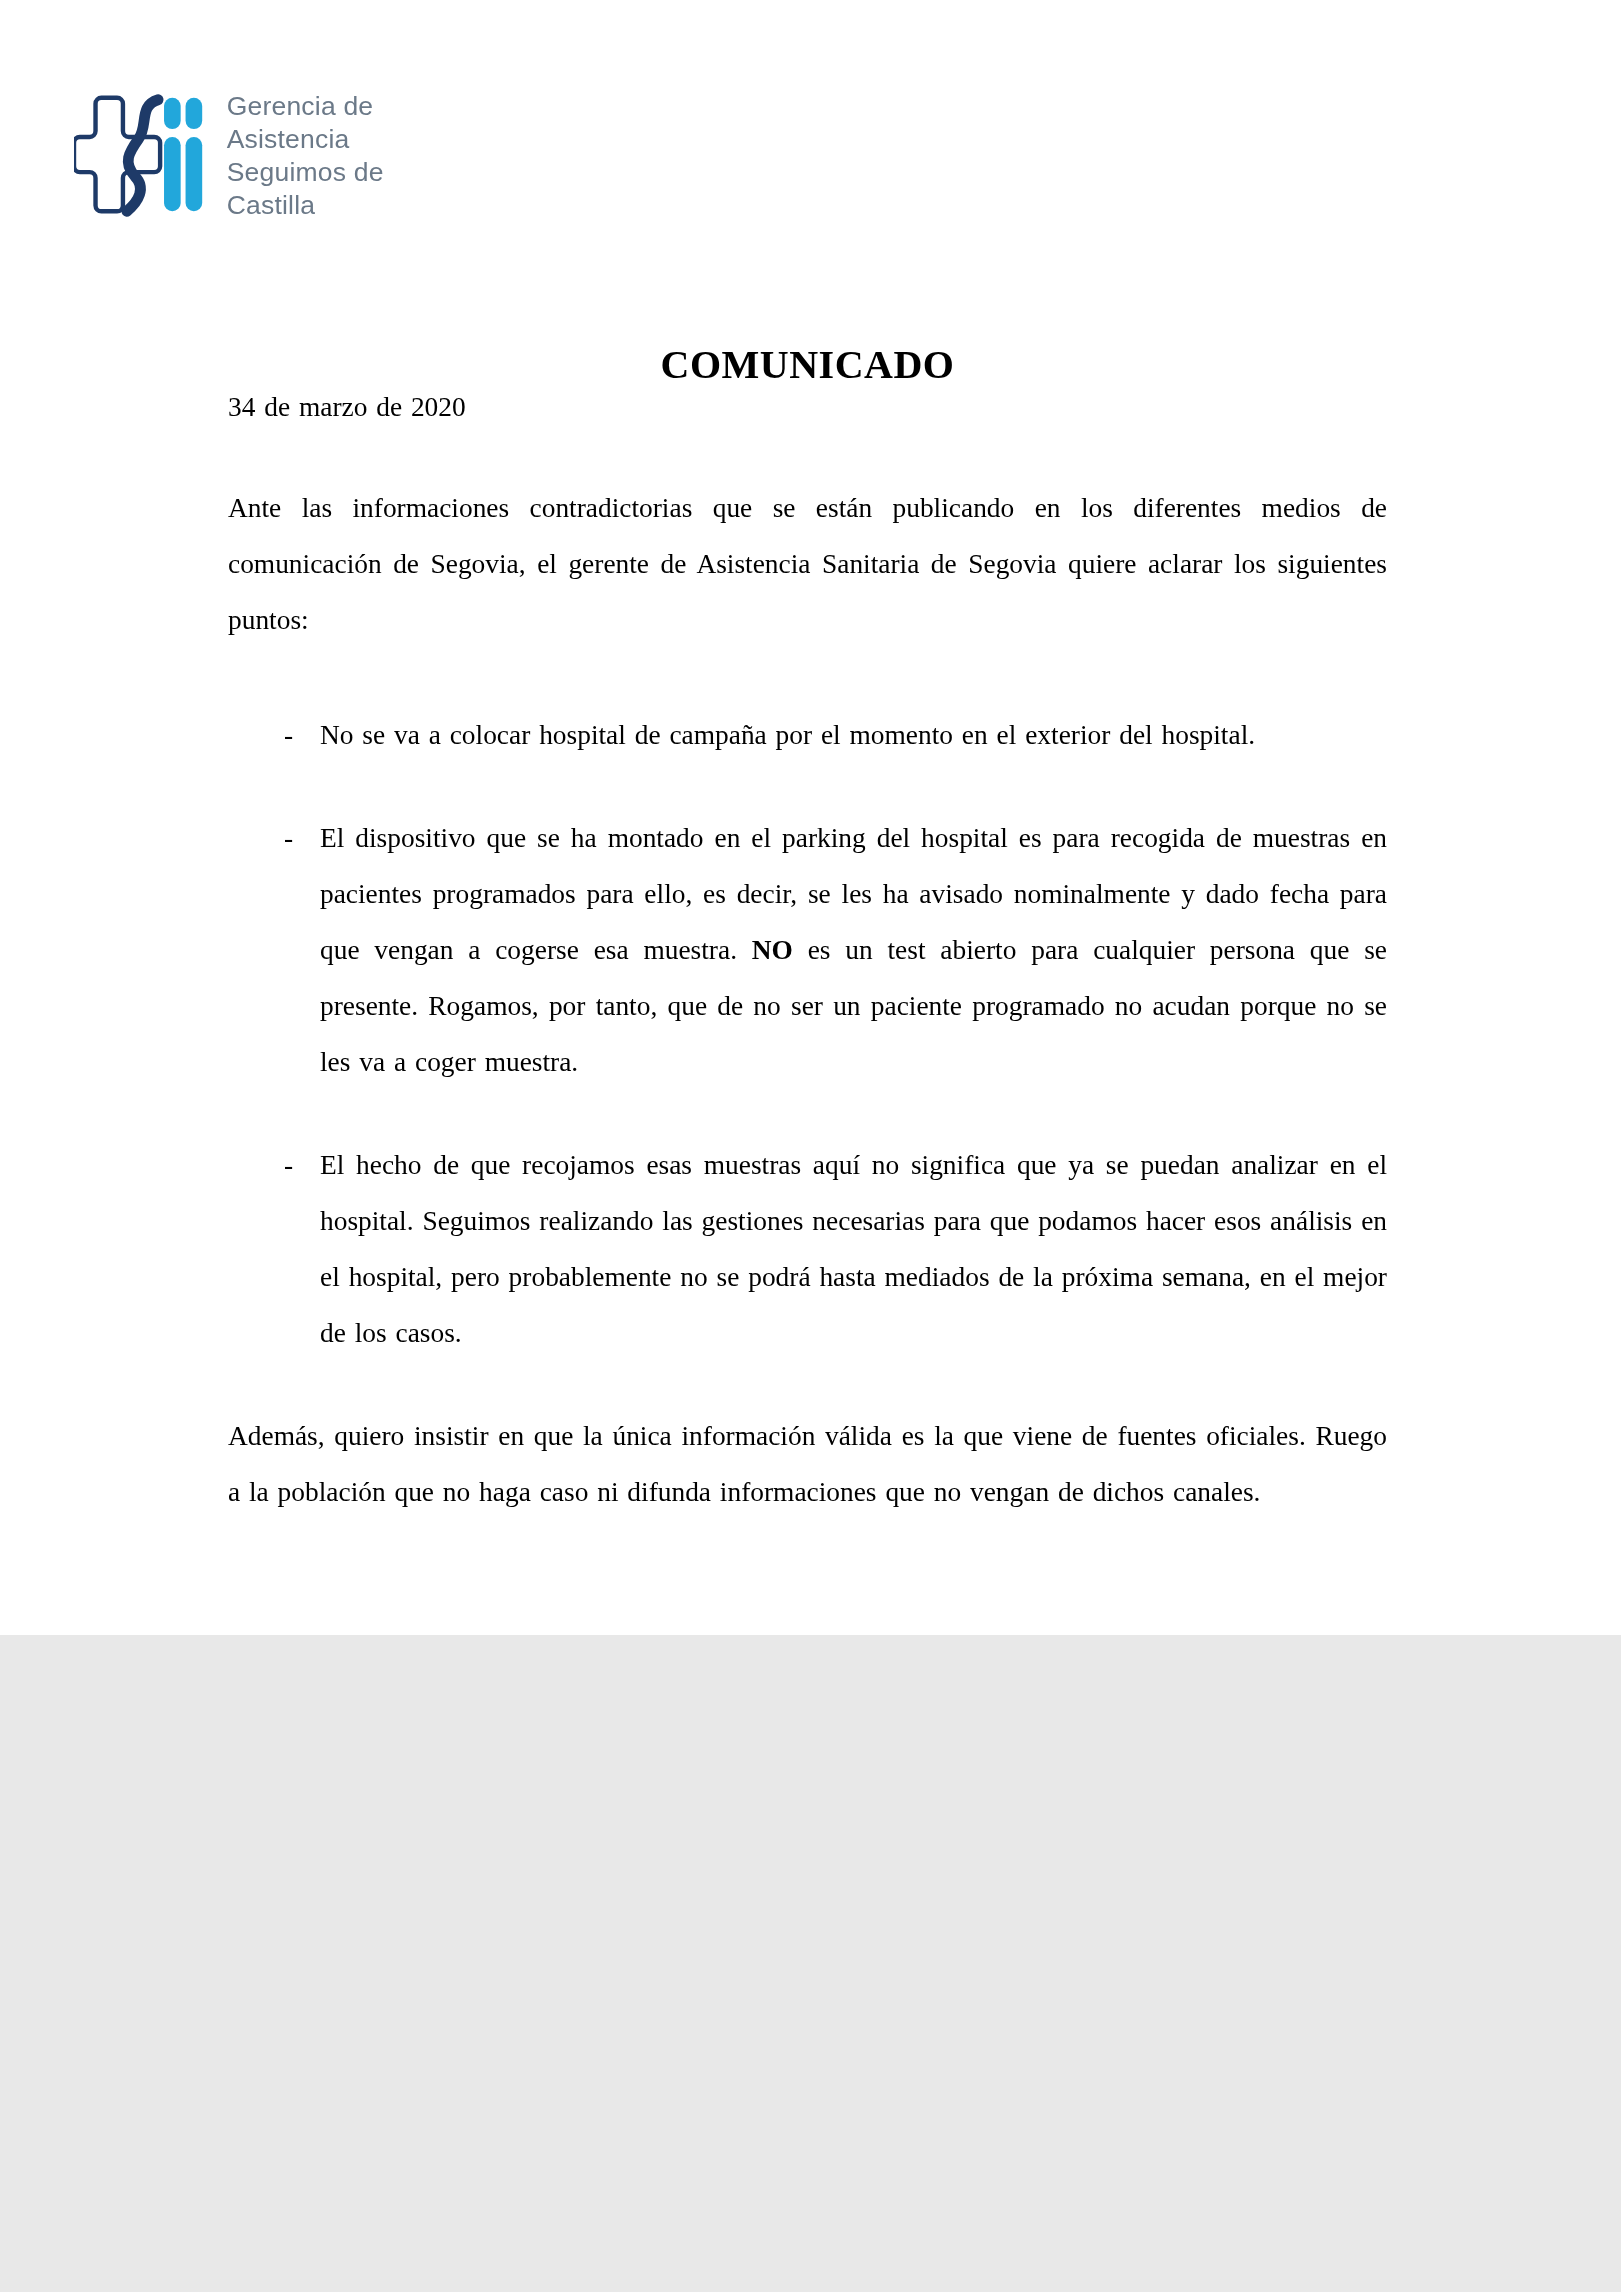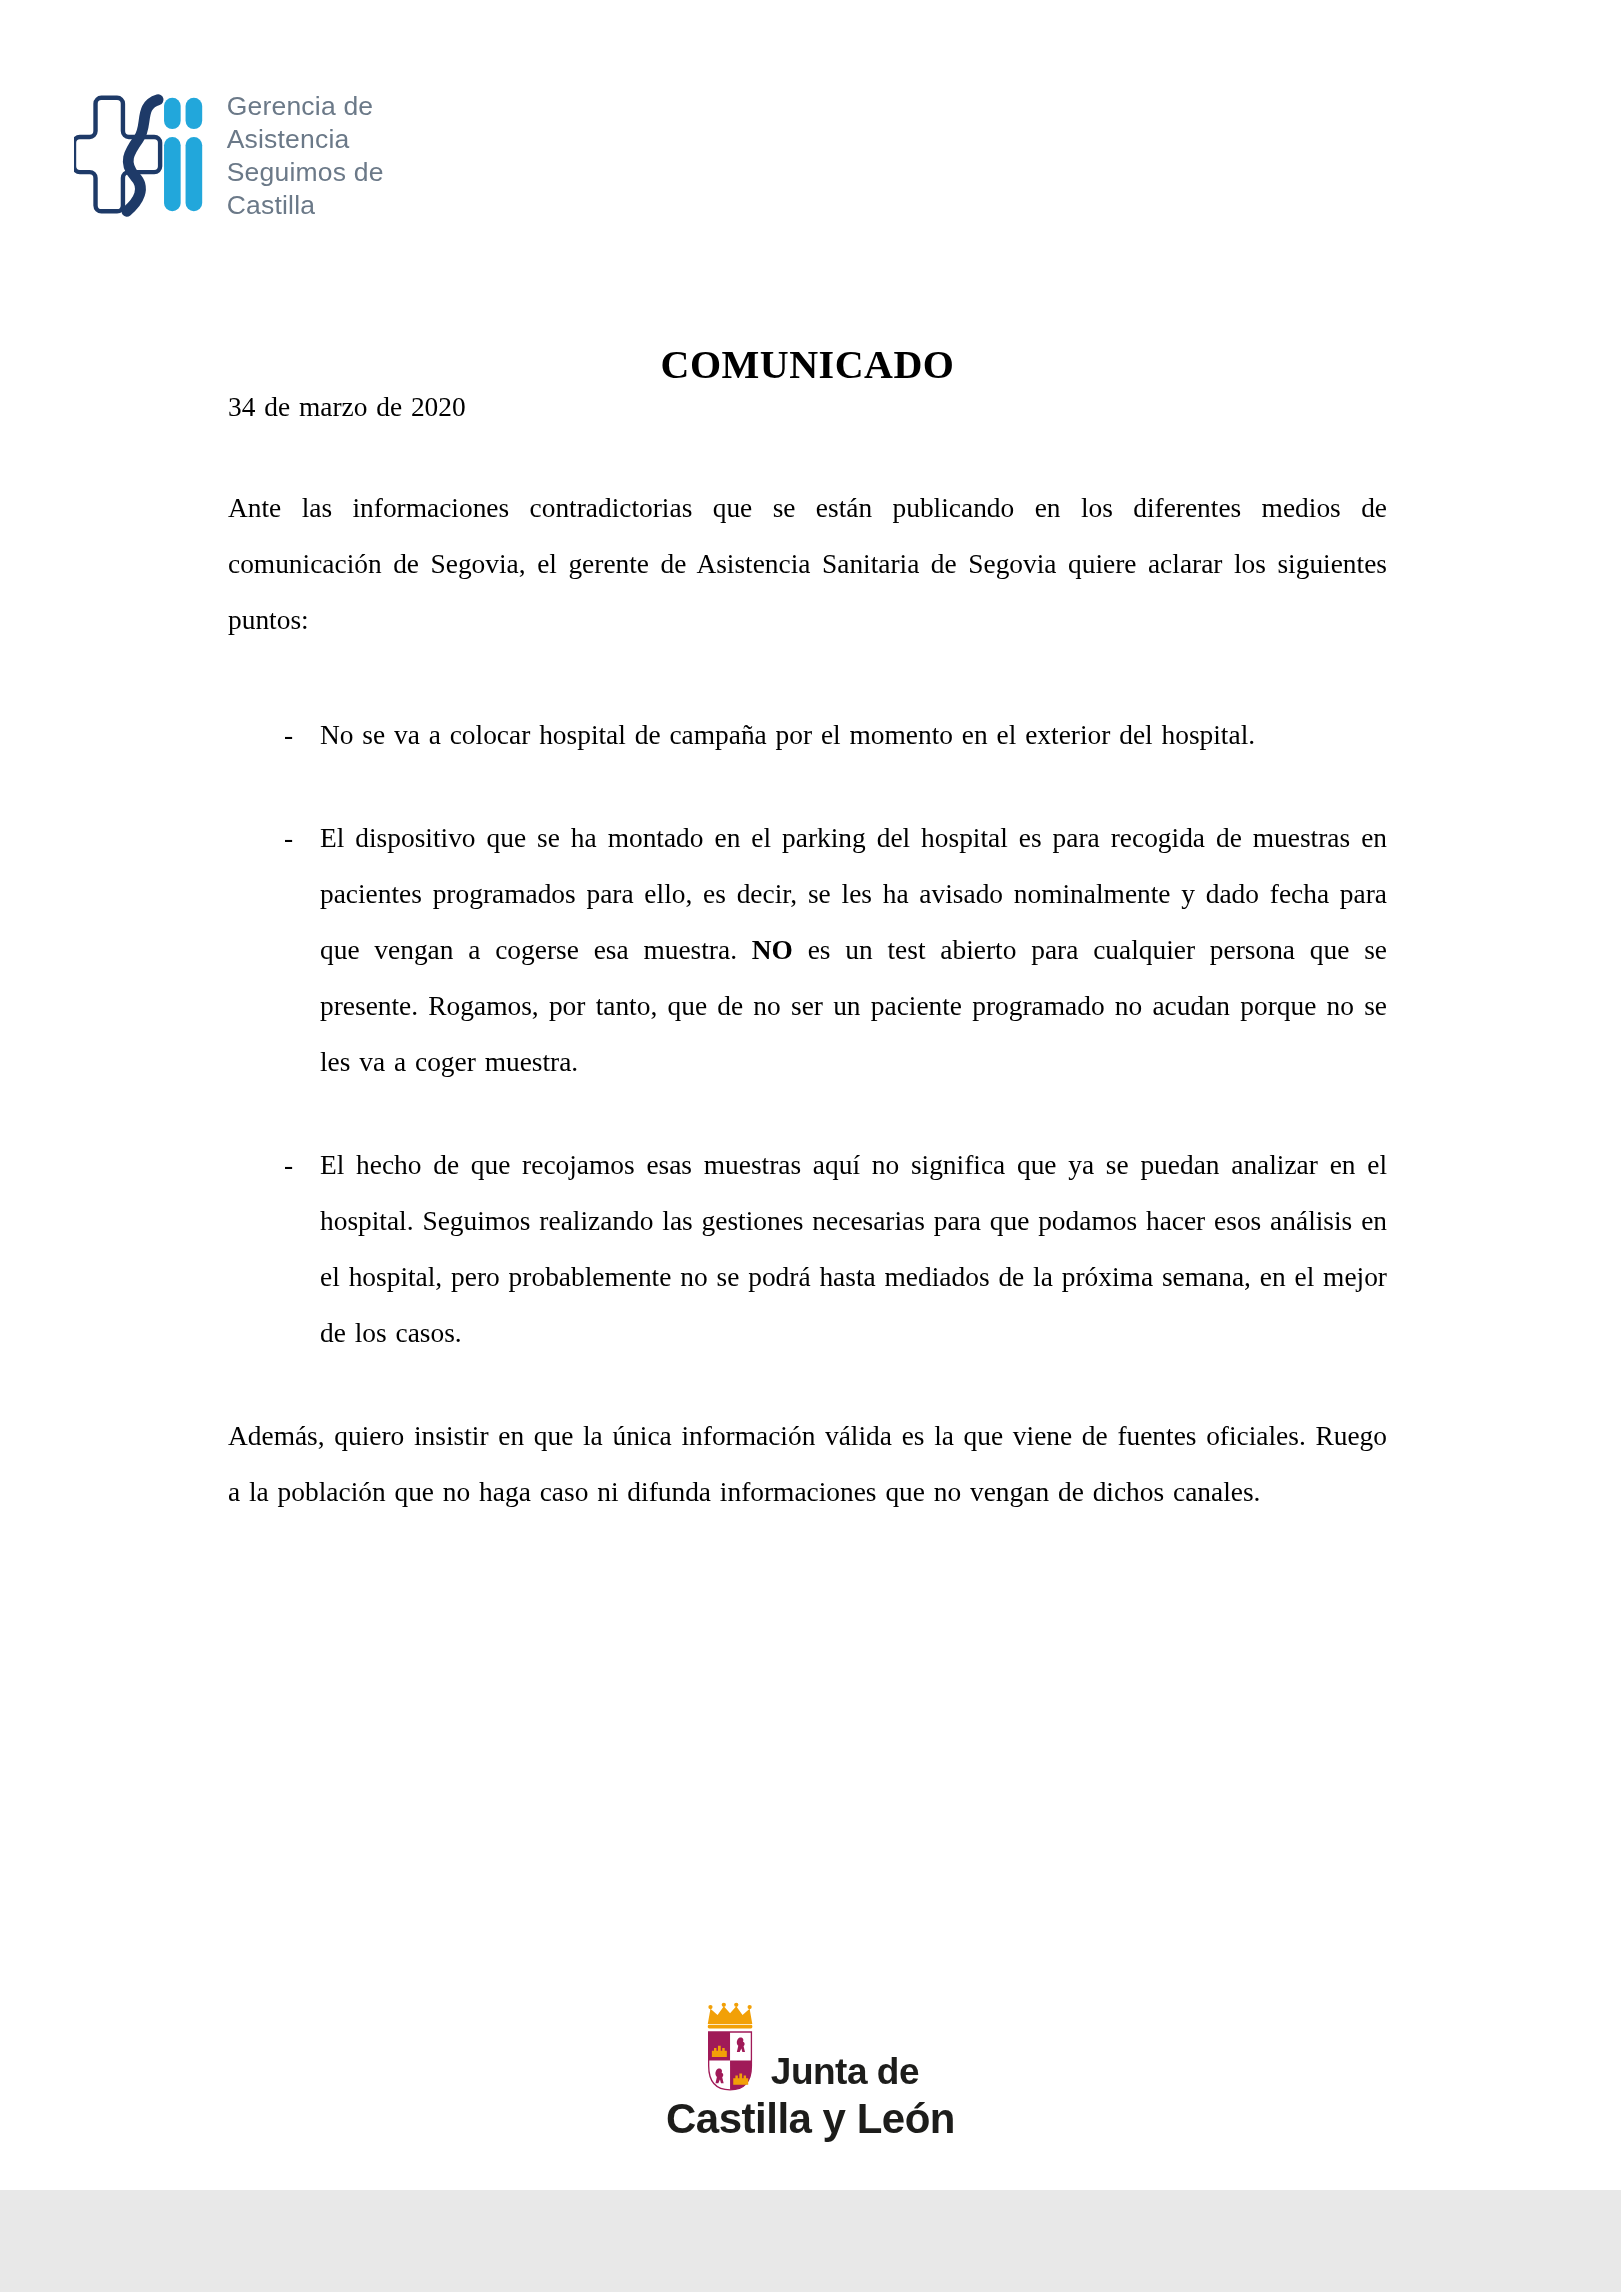--- a/index.html
+++ b/index.html
@@ -1,18 +1,18 @@
 <!DOCTYPE html>
 <html><head>
 <meta charset="utf-8">
 <style>
   html,body { margin:0; padding:0; background:#e8e8e8; }
   .page {
     position:relative;
-    width:1621px; height:2190px;
+    width:1621px; height:1635px;
     margin:0 auto;
     background:#ffffff;
     font-family:"Liberation Serif", serif;
     color:#000;
     overflow:hidden;
   }
 
   
   .logo-left {
     position:absolute; left:74px; top:86px;

